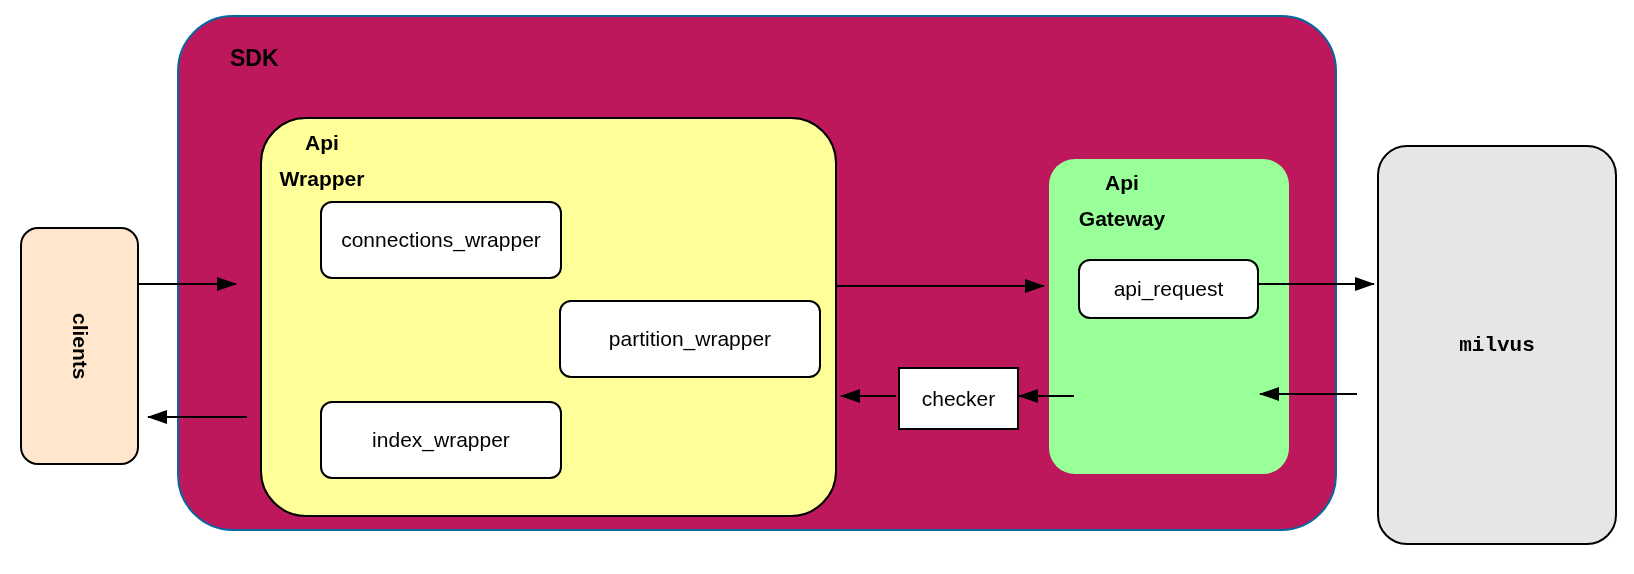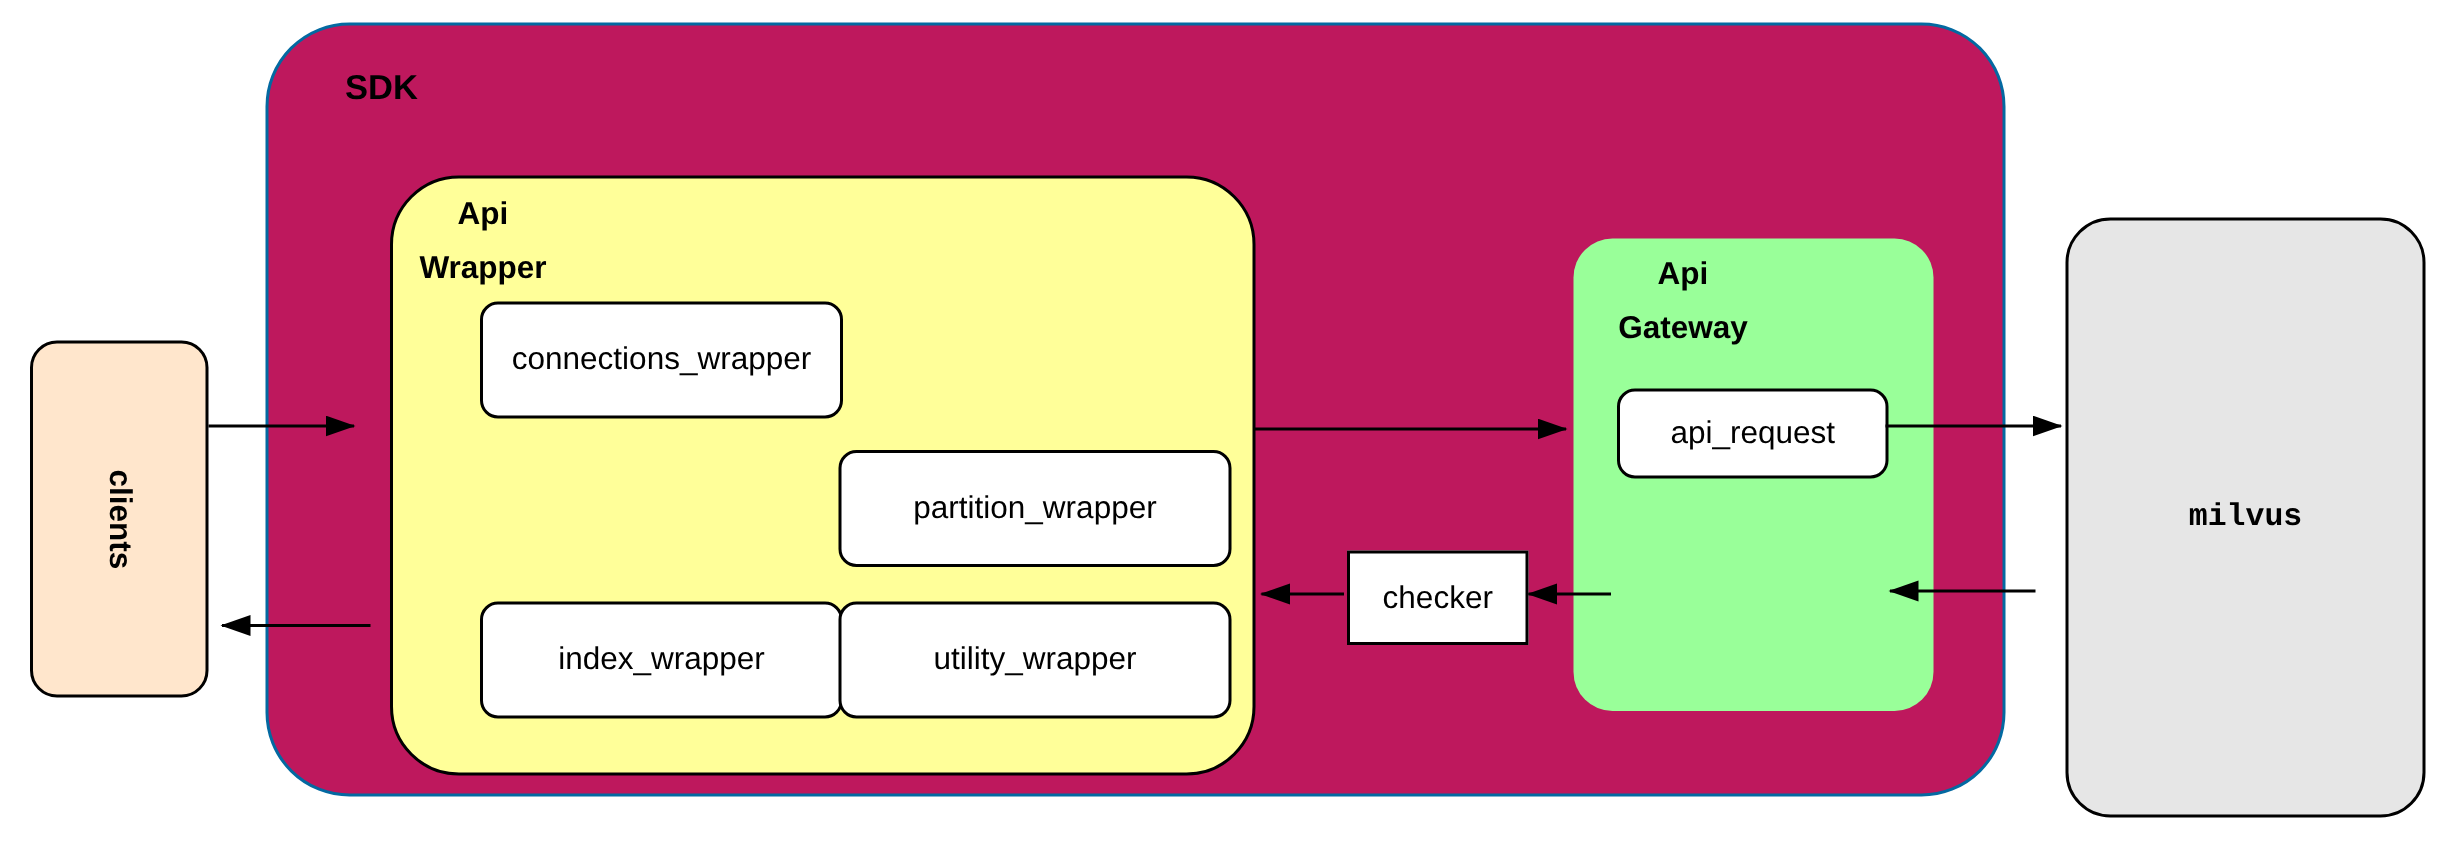--- a/index.html
+++ b/index.html
@@ -97,21 +97,20 @@
 
   <div class="group sdk">
     <div class="sdk-label">SDK</div>
 
     <div class="group api-wrapper">
       <div class="center-label">Api
 Wrapper</div>
       <div class="box w-left row1">connections_wrapper</div>
       <div class="box w-right row2">partition_wrapper</div>
       <div class="box w-left row3">index_wrapper</div>
-      <div class="box w-right row3">utility_wrapper</div>
     </div>
 
     <div class="box checker">checker</div>
 
     <div class="group api-gateway">
       <div class="center-label">Api
 Gateway</div>
       <div class="box api-request">api_request</div>
     </div>
   </div>

